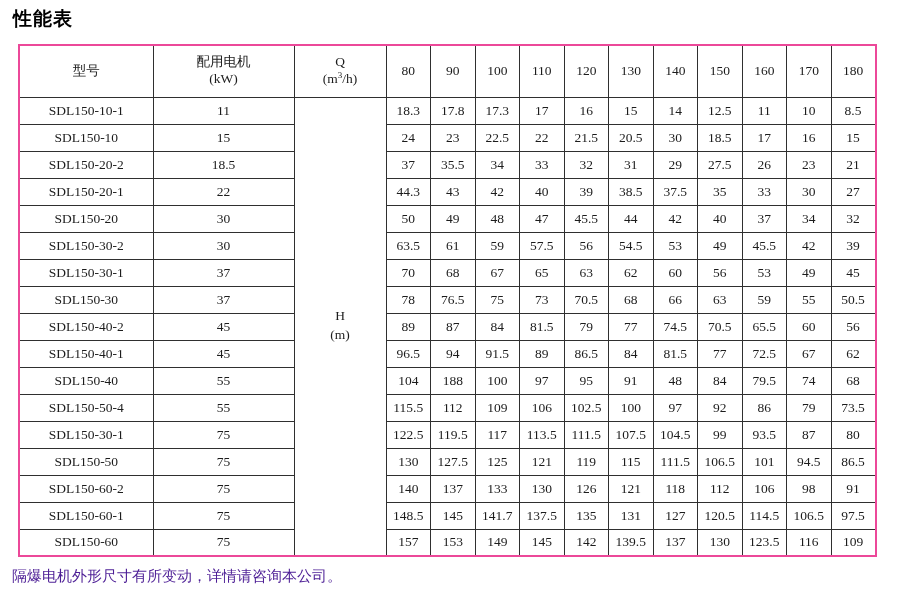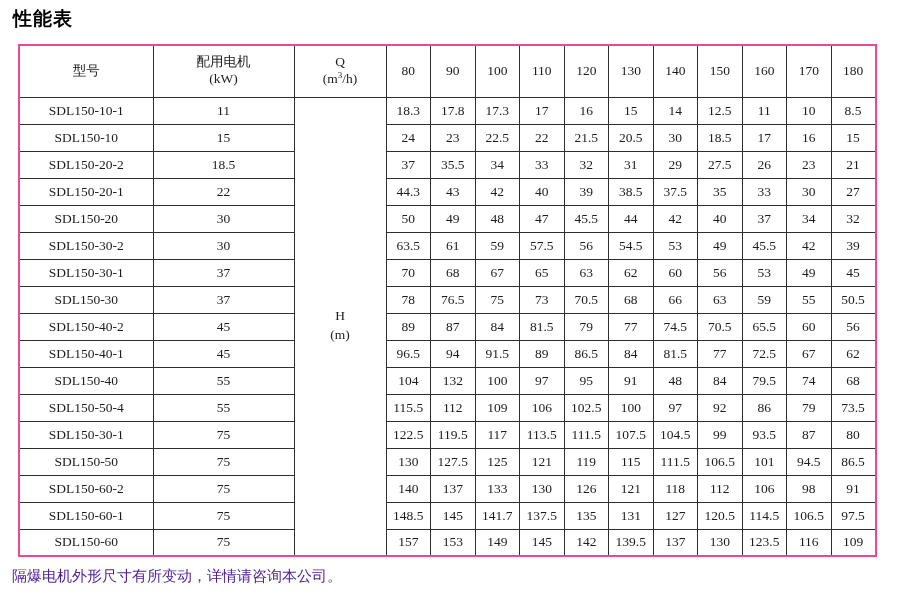--- a/index.html
+++ b/index.html
@@ -268,21 +268,21 @@
           <td>81.5</td>
           <td>77</td>
           <td>72.5</td>
           <td>67</td>
           <td>62</td>
         </tr>
         <tr>
           <td class="model-cell">SDL150-40</td>
           <td>55</td>
           <td>104</td>
-          <td>132</td>
+          <td>188</td>
           <td>100</td>
           <td>97</td>
           <td>95</td>
           <td>91</td>
           <td>48</td>
           <td>84</td>
           <td>79.5</td>
           <td>74</td>
           <td>68</td>
         </tr>

